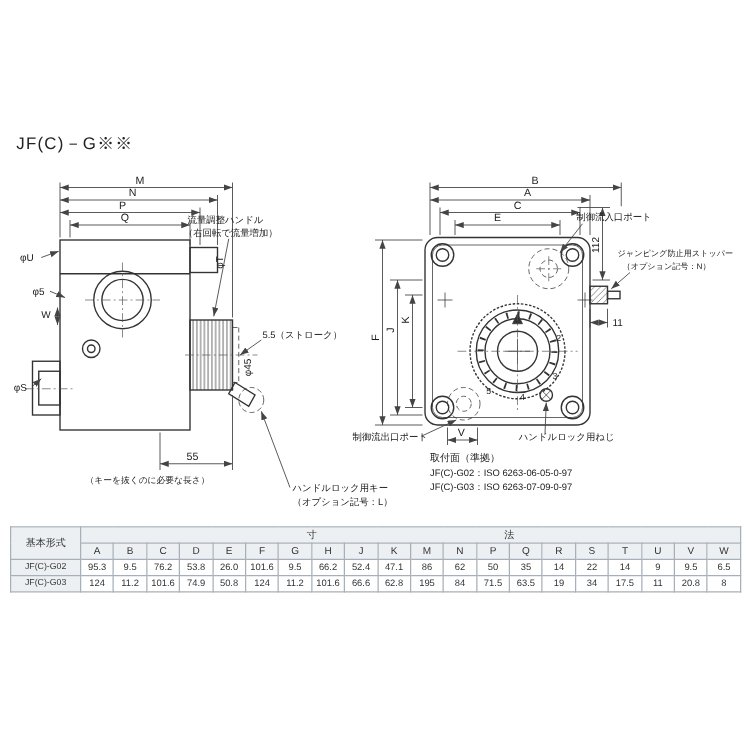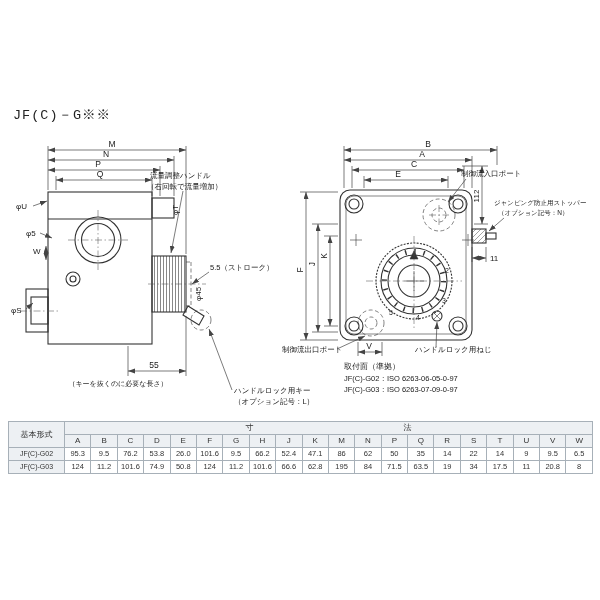--- a/index.html
+++ b/index.html
@@ -1,18 +1,18 @@
 <!DOCTYPE html>
 <html><head>
 <meta charset="utf-8">
 <style>
   html,body{margin:0;padding:0;background:#fff;}
   .page{position:relative;width:600px;height:600px;background:#ffffff;overflow:hidden;
         font-family:"Liberation Sans",sans-serif;color:#1a1a1a;}
-  .title{position:absolute;left:13px;top:106px;font-size:13.5px;letter-spacing:1px;color:#222;font-family:Liberation Mono, monospace;}
+  .title{position:absolute;left:13px;top:106px;font-size:13.5px;letter-spacing:1px;color:#222;}
   svg.drawing{position:absolute;left:0;top:0;}
   svg text{font-family:"Liberation Sans",sans-serif;fill:#1a1a1a;stroke:none;}
   .t65{font-size:6.5px;} .t7{font-size:7px;} .t75{font-size:7.5px;} .t8{font-size:8px;} .t85{font-size:8.5px;}
   .ol{stroke:#333;stroke-width:1.1;fill:none;}
   .thin{stroke:#333;stroke-width:0.6;fill:none;}
   .dl{stroke:#444;stroke-width:0.7;fill:none;}
   .dash{stroke-dasharray:4 2.5;}
   .cl{stroke:#555;stroke-width:0.55;fill:none;stroke-dasharray:7 2.5 1.5 2.5;}
   .dim-table{position:absolute;left:8px;top:421px;width:584px;border-collapse:collapse;
              table-layout:fixed;font-size:7.5px;color:#333;}

